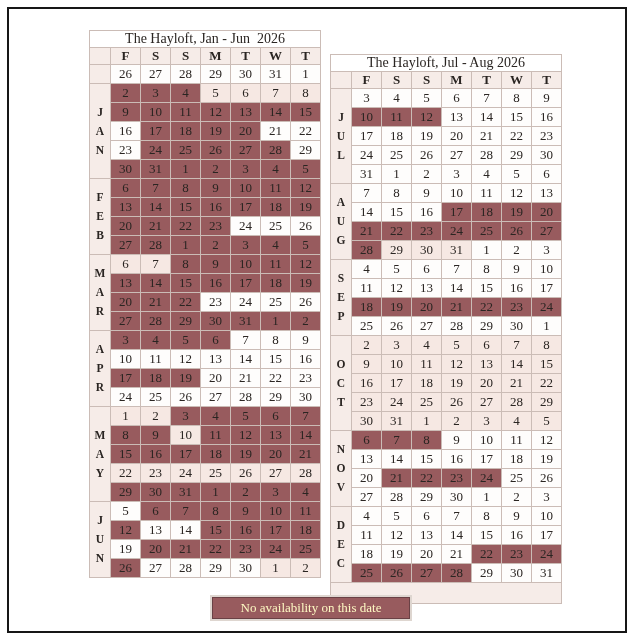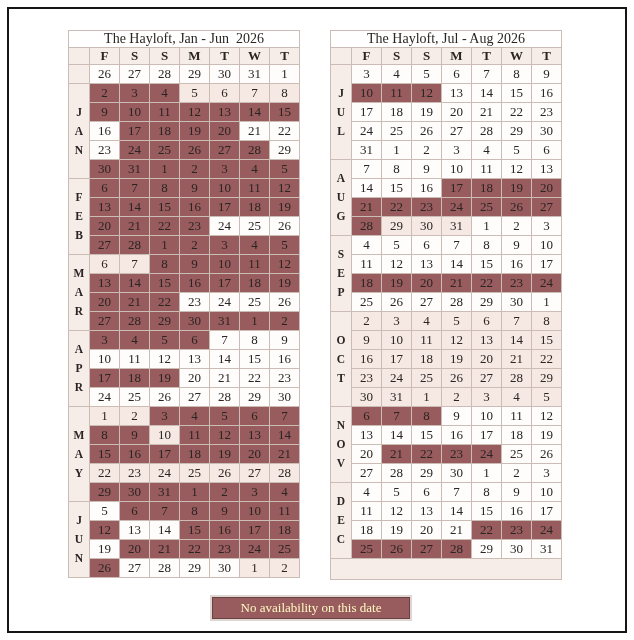--- a/index.html
+++ b/index.html
@@ -5,22 +5,22 @@
   html,body{margin:0;padding:0;}
   body{
     width:634px;height:640px;position:relative;background:#ffffff;
     font-family:"Liberation Serif", serif;overflow:hidden;
   }
   .frame{
     position:absolute;inset:7px;border:2px solid var(--frame,#161616);
     pointer-events:none;
   }
   .cal-pos{position:absolute;top:30px;}
-  #cal-left{left:68px;}
-  #cal-right{left:330px;}
+  #cal-left{left:89px;}
+  #cal-right{left:330px;margin-top:24px;}
 
   table.cal-table{border-collapse:collapse;table-layout:fixed;}
   table.cal-table td{
     border:1px solid var(--gridline,#cbbcb6);
     text-align:center;vertical-align:middle;
     font-family:"Liberation Serif", serif;
     color:var(--text,#2a2522);
     padding:0;
   }
   td.title-cell{

